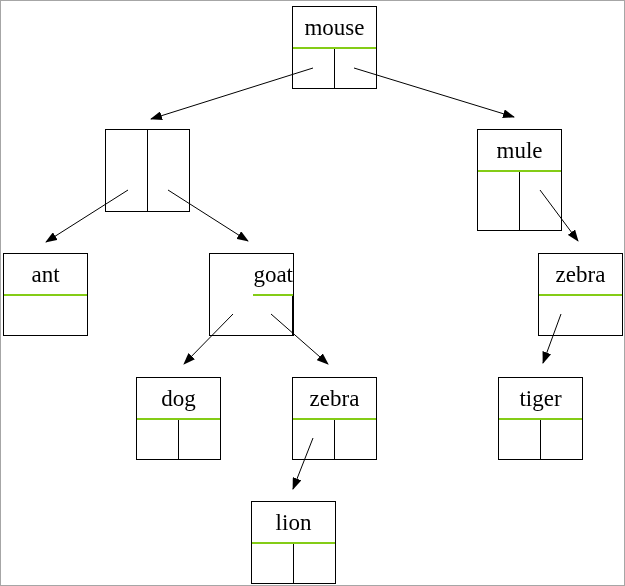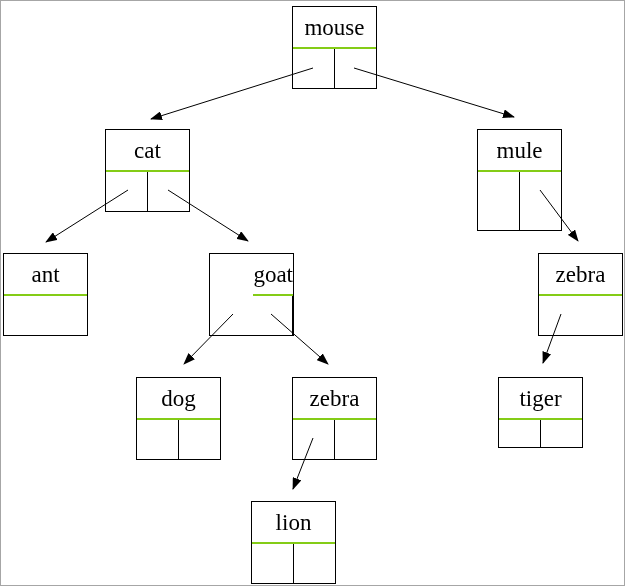--- a/index.html
+++ b/index.html
@@ -63,21 +63,20 @@
 <div class="canvas">
   <div id="nodes-layer">
       <div class="node" style="left: 291px; top: 5px; width: 85px; height: 83px; border-color: rgb(0, 0, 0);">
         <div class="node-label">mouse</div>
         <div class="node-cells">
           <div class="cell left"></div>
           <div class="cell right"></div>
         </div>
       </div>
       <div class="node" style="left: 104px; top: 128px; width: 85px; height: 83px; border-color: rgb(0, 0, 0);">
-        <div class="node-label">cat</div>
         <div class="node-cells">
           <div class="cell left"></div>
           <div class="cell right"></div>
         </div>
       </div>
       <div class="node" style="left: 476px; top: 128px; width: 85px; height: 102px; border-color: rgb(0, 0, 0);">
         <div class="node-label">mule</div>
         <div class="node-cells">
           <div class="cell left"></div>
           <div class="cell right"></div>
@@ -111,21 +110,21 @@
           <div class="cell right"></div>
         </div>
       </div>
       <div class="node" style="left: 291px; top: 376px; width: 85px; height: 83px; border-color: rgb(0, 0, 0);">
         <div class="node-label">zebra</div>
         <div class="node-cells">
           <div class="cell left"></div>
           <div class="cell right"></div>
         </div>
       </div>
-      <div class="node" style="left: 497px; top: 376px; width: 85px; height: 71px; border-color: rgb(0, 0, 0);">
+      <div class="node" style="left: 497px; top: 376px; width: 85px; height: 83px; border-color: rgb(0, 0, 0);">
         <div class="node-label">tiger</div>
         <div class="node-cells">
           <div class="cell left"></div>
           <div class="cell right"></div>
         </div>
       </div>
       <div class="node" style="left: 250px; top: 500px; width: 85px; height: 83px; border-color: rgb(0, 0, 0);">
         <div class="node-label">lion</div>
         <div class="node-cells">
           <div class="cell left"></div>

